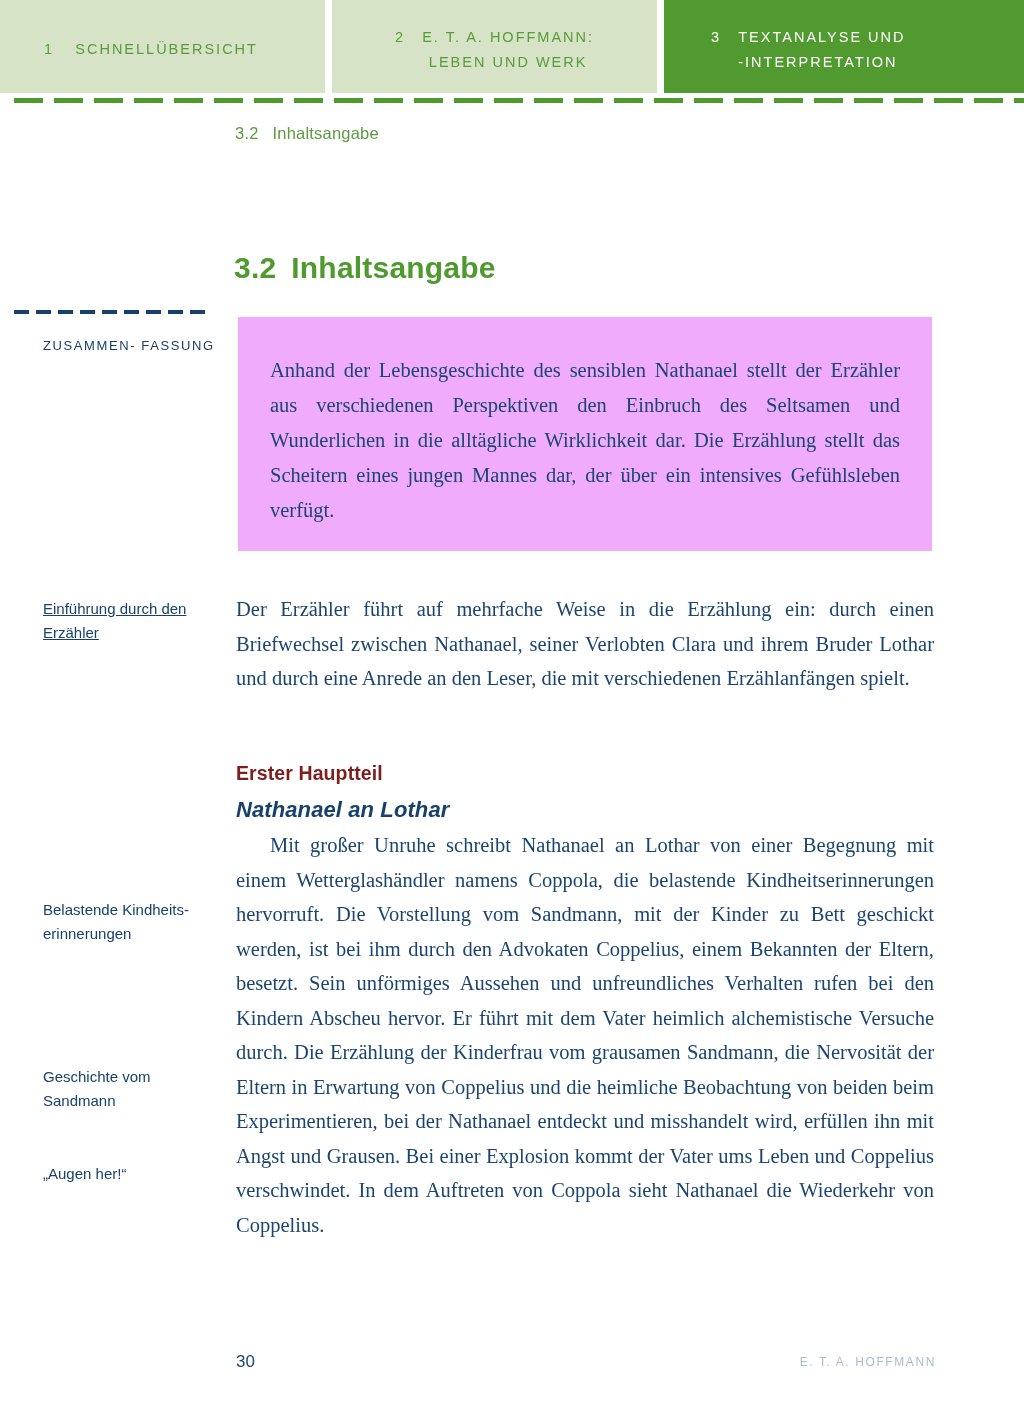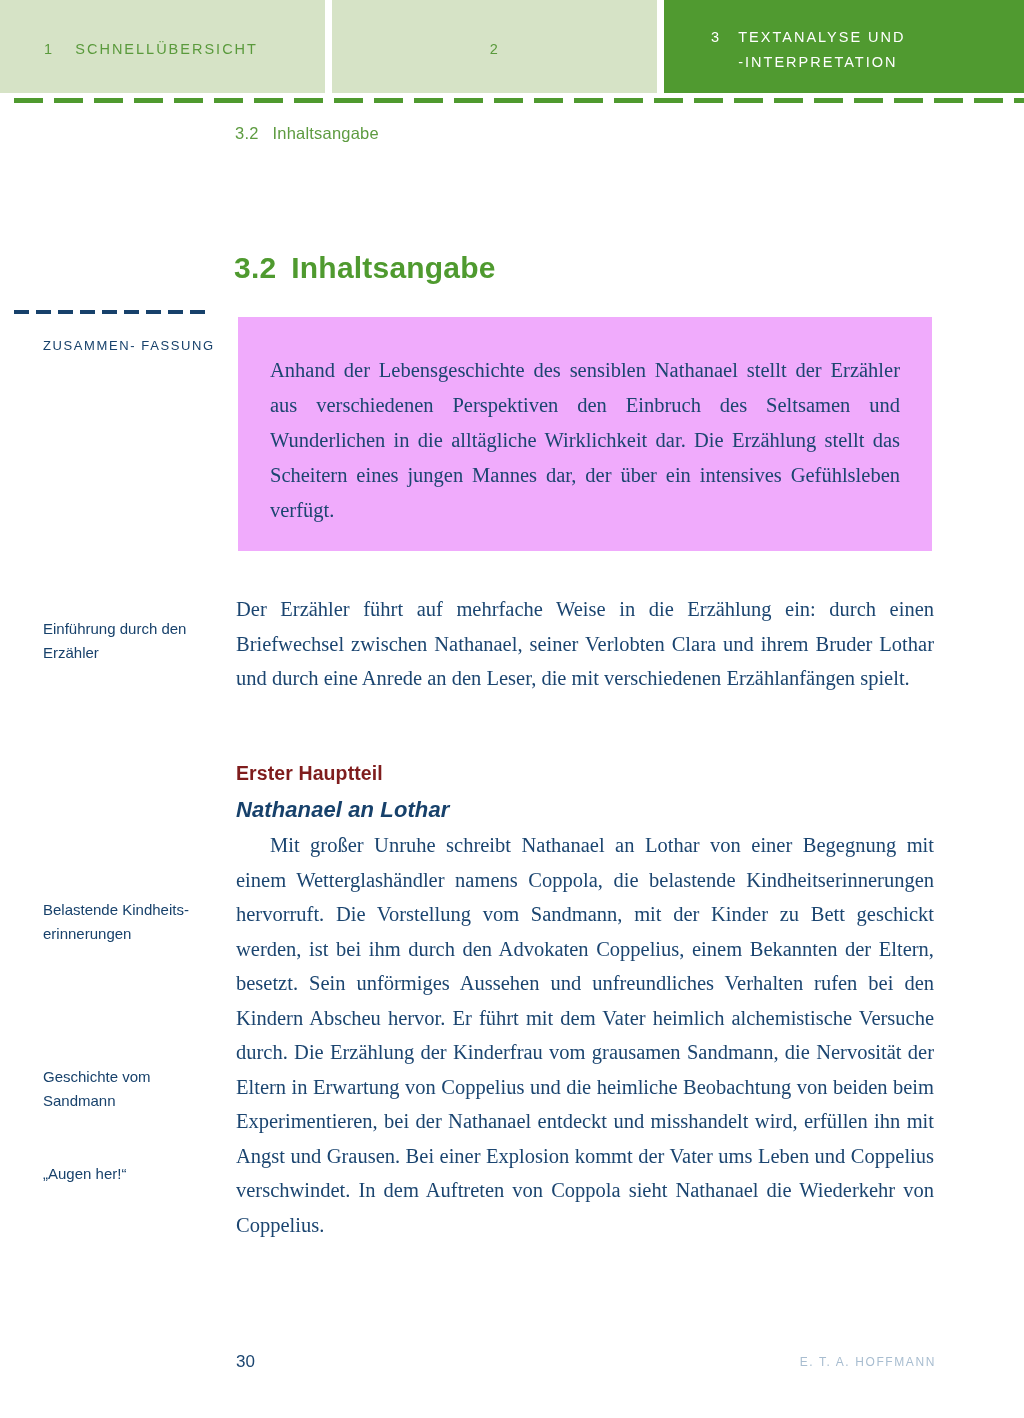--- a/index.html
+++ b/index.html
@@ -211,20 +211,22 @@
       <span class="tab-num">1</span>
       <span class="tab-label">SCHNELLÜBERSICHT</span>
     </div>
   </div>
 
   <div class="tab-gap"></div>
 
   <div class="tab tab-2">
     <div class="tab-inner">
       <span class="tab-num">2</span>
+      <span class="tab-label">E. T. A. HOFFMANN:
+LEBEN UND WERK</span>
     </div>
   </div>
 
   <div class="tab-gap"></div>
 
   <div class="tab tab-3">
     <div class="tab-inner">
       <span class="tab-num">3</span>
       <span class="tab-label">TEXTANALYSE UND
 -INTERPRETATION</span>
@@ -241,21 +243,21 @@
 
 <div class="page-heading">
   <span class="ph-num">3.2</span><span>Inhaltsangabe</span>
 </div>
 
 <div class="margin-rule"></div>
 
 <div class="marginnote caps" style="top:335px;">ZUSAMMEN-
 FASSUNG</div>
 
-<div class="marginnote" style="top:617px;">Einführung durch
+<div class="marginnote" style="top:597px;text-decoration:underline;">Einführung durch
 den Erzähler</div>
 
 <div class="marginnote" style="top:898px;">Belastende
 Kindheits-
 erinnerungen</div>
 
 <div class="marginnote" style="top:1065px;">Geschichte vom
 Sandmann</div>
 
 <div class="marginnote" style="top:1162px;">„Augen her!“</div>

